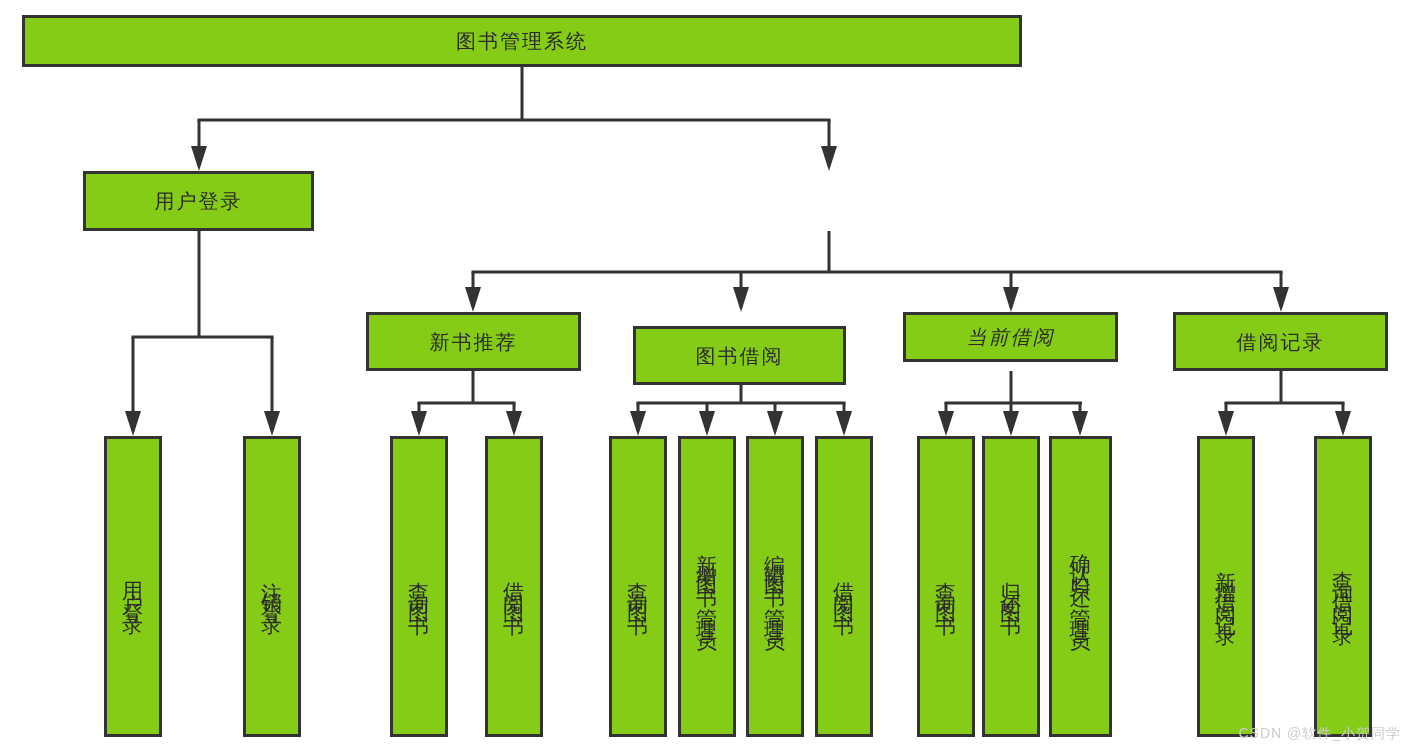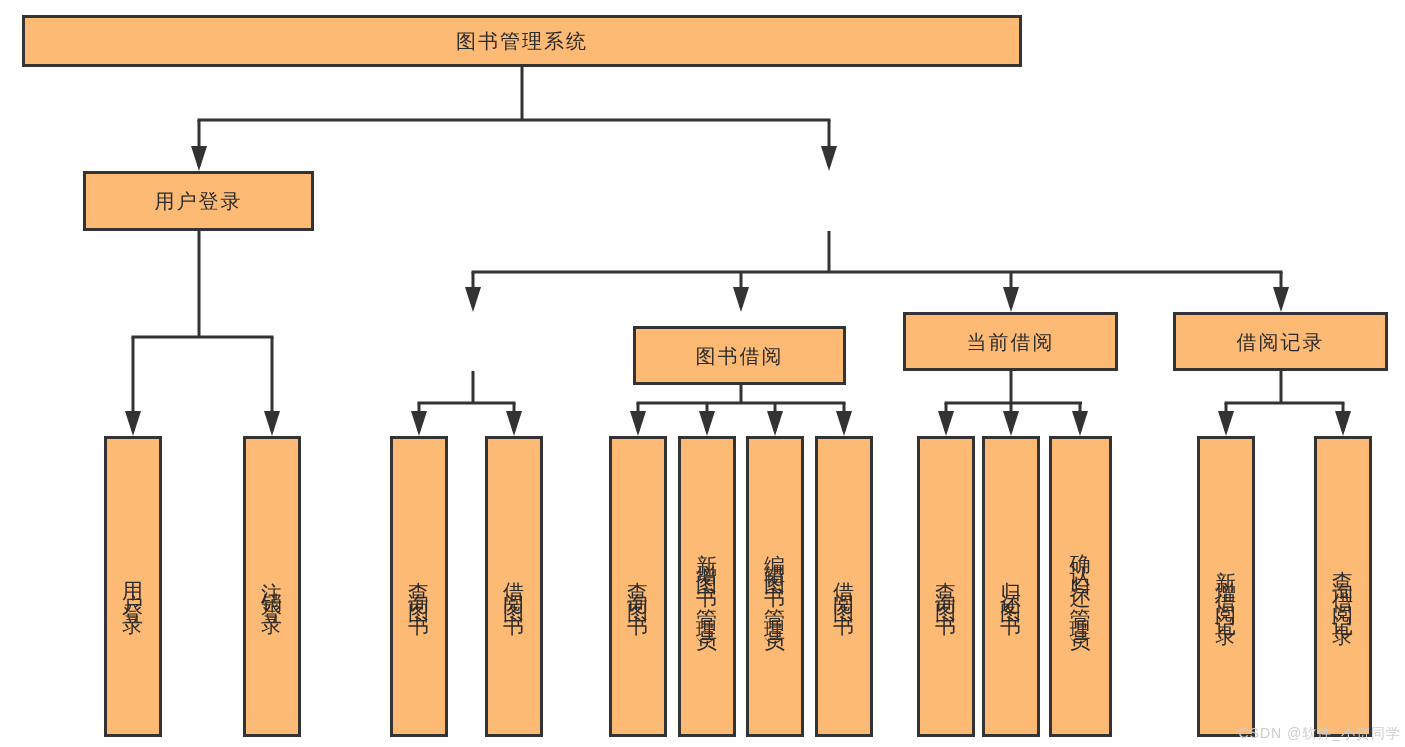--- a/index.html
+++ b/index.html
@@ -14,21 +14,21 @@
   }
   #connectors {
     position: absolute;
     left: 0; top: 0;
     width: 1405px; height: 747px;
   }
   .node {
     position: absolute;
     box-sizing: border-box;
     border: 3px solid var(--line, #333);
-    background: #fdba74;
+    background: #84cc16;
     display: flex;
     align-items: center;
     justify-content: center;
   }
   .hnode { font-size: 20px; letter-spacing: 2px; }
   .vnode span {
     writing-mode: vertical-rl;
     font-size: 21px;
     letter-spacing: 11px;
     line-height: 1;
@@ -129,24 +129,27 @@
   </svg>
 
   <div class="node hnode" style="left:22px; top:15px; width:1000px; height:52px;">
     <span>图书管理系统</span>
   </div>
 
   <div class="node hnode" style="left:83px; top:171px; width:231px; height:60px;">
     <span>用户登录</span>
   </div>
 
+  <div class="node hnode" style="left:366px; top:312px; width:215px; height:59px;">
+    <span>新书推荐</span>
+  </div>
   <div class="node hnode" style="left:633px; top:326px; width:213px; height:59px;">
     <span>图书借阅</span>
   </div>
-  <div class="node hnode" style="left:903px; top:312px; width:215px; height:59px;">
+  <div class="node hnode" style="left:903px; top:312px; width:215px; height:50px;font-style:italic;">
     <span>当前借阅</span>
   </div>
   <div class="node hnode" style="left:1173px; top:312px; width:215px; height:59px;">
     <span>借阅记录</span>
   </div>
 
   <div class="node vnode" style="left:104px; top:436px; width:58px; height:301px;">
     <span>用户登录</span>
   </div>
   <div class="node vnode" style="left:243px; top:436px; width:58px; height:301px;">

